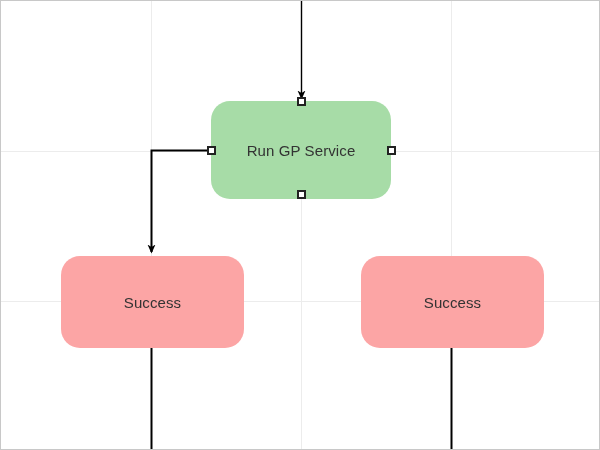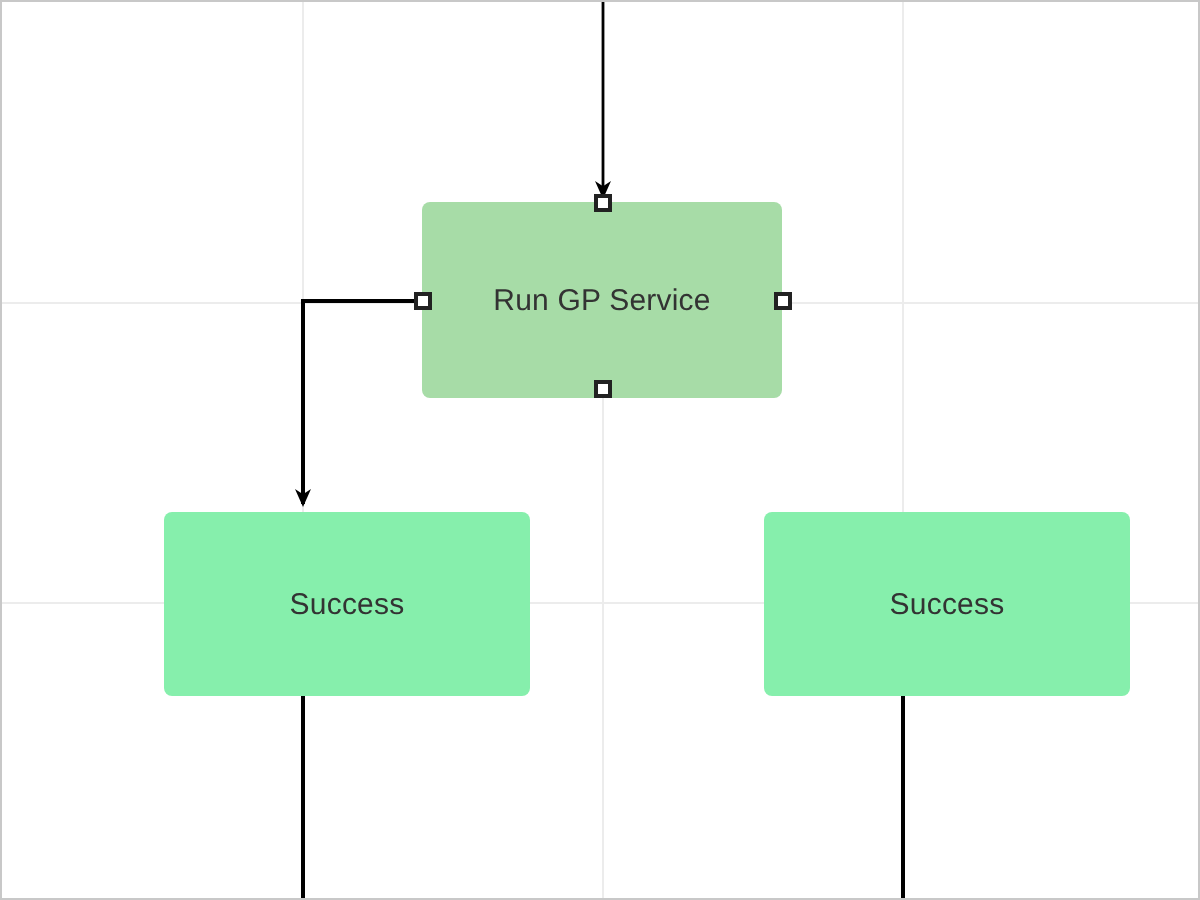--- a/index.html
+++ b/index.html
@@ -23,35 +23,35 @@
     width: 600px; height: 450px;
     pointer-events: none;
   }
   .edge-layer {
     position: absolute;
     left: 0; top: 0;
     width: 600px; height: 450px;
   }
   .node {
     position: absolute;
-    border-radius: 4px;
+    border-radius: 19px;
     box-sizing: border-box;
     display: flex;
     align-items: center;
     justify-content: center;
   }
   .node-label {
     font-size: 15px;
     color: #333333;
     letter-spacing: 0.1px;
     white-space: nowrap;
     user-select: none;
   }
   .node-green { background: #a7dca7; }
-  .node-yellow { background: #86efac; margin-left: 21px; }
+  .node-yellow { background: #fca5a5; }
   .port {
     position: absolute;
     width: 9px;
     height: 9px;
     background: #ffffff;
     border: 2px solid #222222;
     box-sizing: border-box;
   }
 </style>
 </head>

